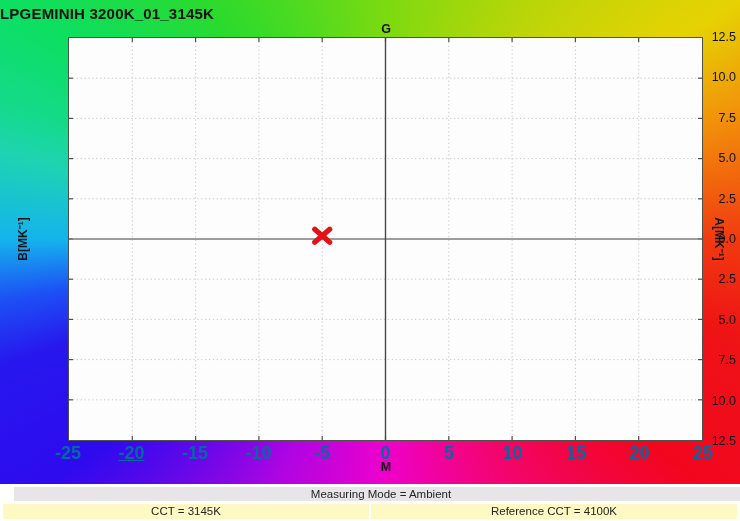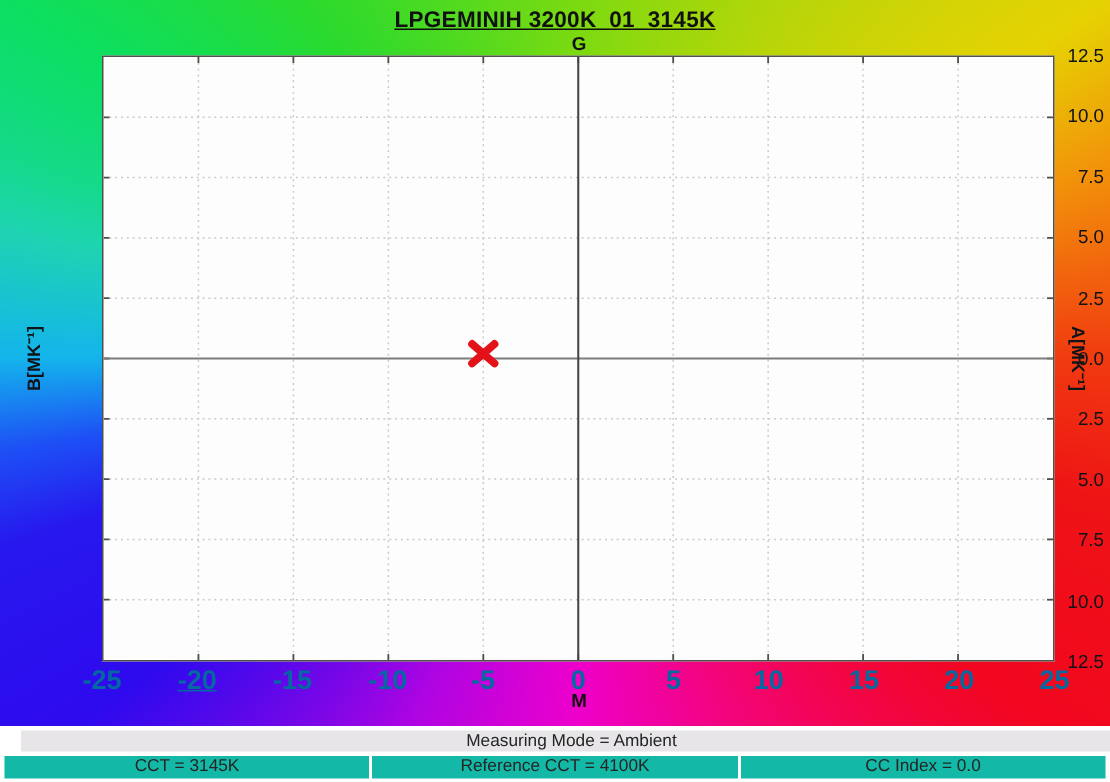--- a/index.html
+++ b/index.html
@@ -31,26 +31,25 @@
       #14b4ec 270deg,
       #1ed4b0 283deg,
       #14da88 290deg,
       #0cdf60 302deg,
       #2ada2e 322deg,
       #7cda10 360deg);
   }
   .chart-title {
     position: absolute;
     left: 0; top: 5px; width: 740px;
-    text-align: center;
+    text-align: left;
     font-size: 15px;
     font-weight: bold;
     color: #111;
     letter-spacing: 0.2px;
-    text-decoration: underline;
   }
   .axis-end-label {
     position: absolute;
     transform: translateX(-50%);
     font-size: 12.5px;
     font-weight: bold;
     color: #111;
   }
   .plot-area {
     position: absolute;
@@ -101,21 +100,21 @@
   }
   .status-bar.mode { top: 487px; height: 14px; line-height: 14px; }
   .status-row {
     position: absolute;
     left: 3px; top: 503.5px; width: 734px; height: 15px;
     display: flex;
     gap: 2px;
   }
   .status-cell {
     flex: 1;
-    background: #14b8a6;
+    background: #fef9c3;
     color: #242424;
     font-size: 11.5px;
     line-height: 15px;
     text-align: center;
   }
 </style>
 </head>
 <body>
 
 <div class="screen">
@@ -219,16 +218,15 @@
   <div class="axis-end-label" style="left:386px; top:460px;">M</div>
 
   <div class="side-axis-title left">B[MK⁻¹]</div>
   <div class="side-axis-title right">A[MK⁻¹]</div>
 
   <div class="status-bar mode">Measuring Mode = Ambient</div>
 
   <div class="status-row" id="status-row">
       <div class="status-cell">CCT = 3145K</div>
       <div class="status-cell">Reference CCT = 4100K</div>
-      <div class="status-cell">CC Index = 0.0</div>
     </div>
 
 </div>
 
 </body></html>

